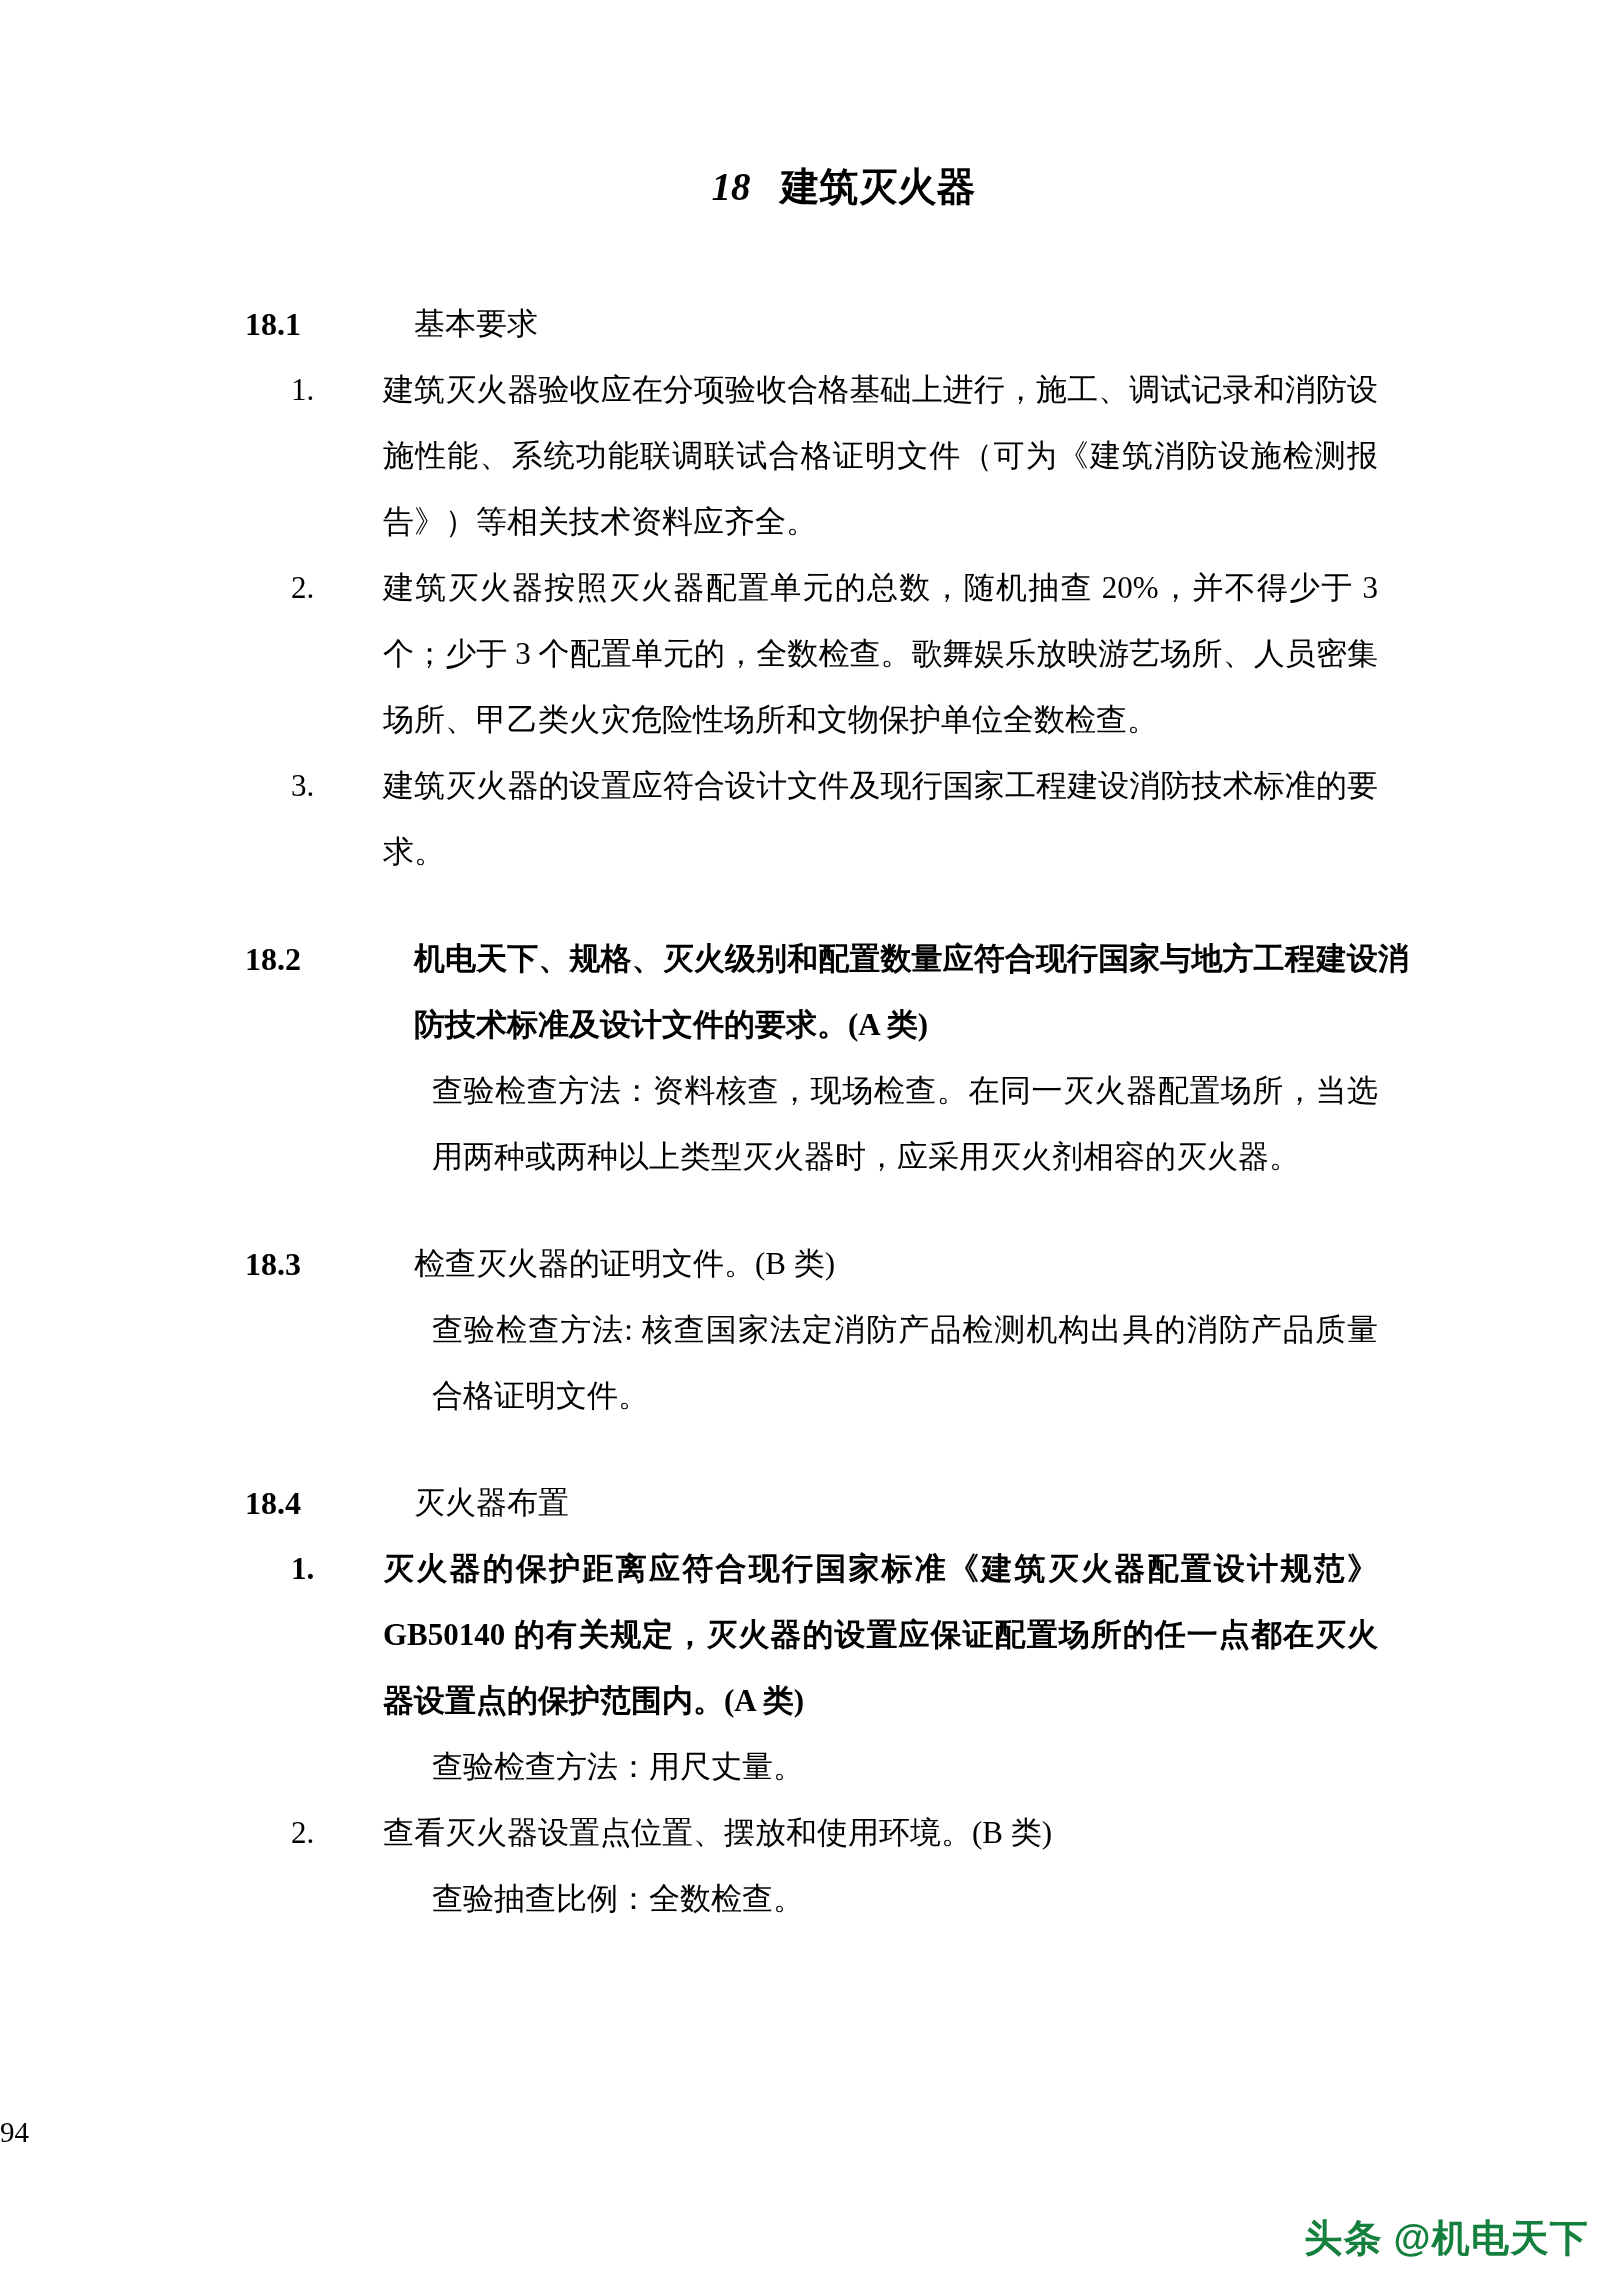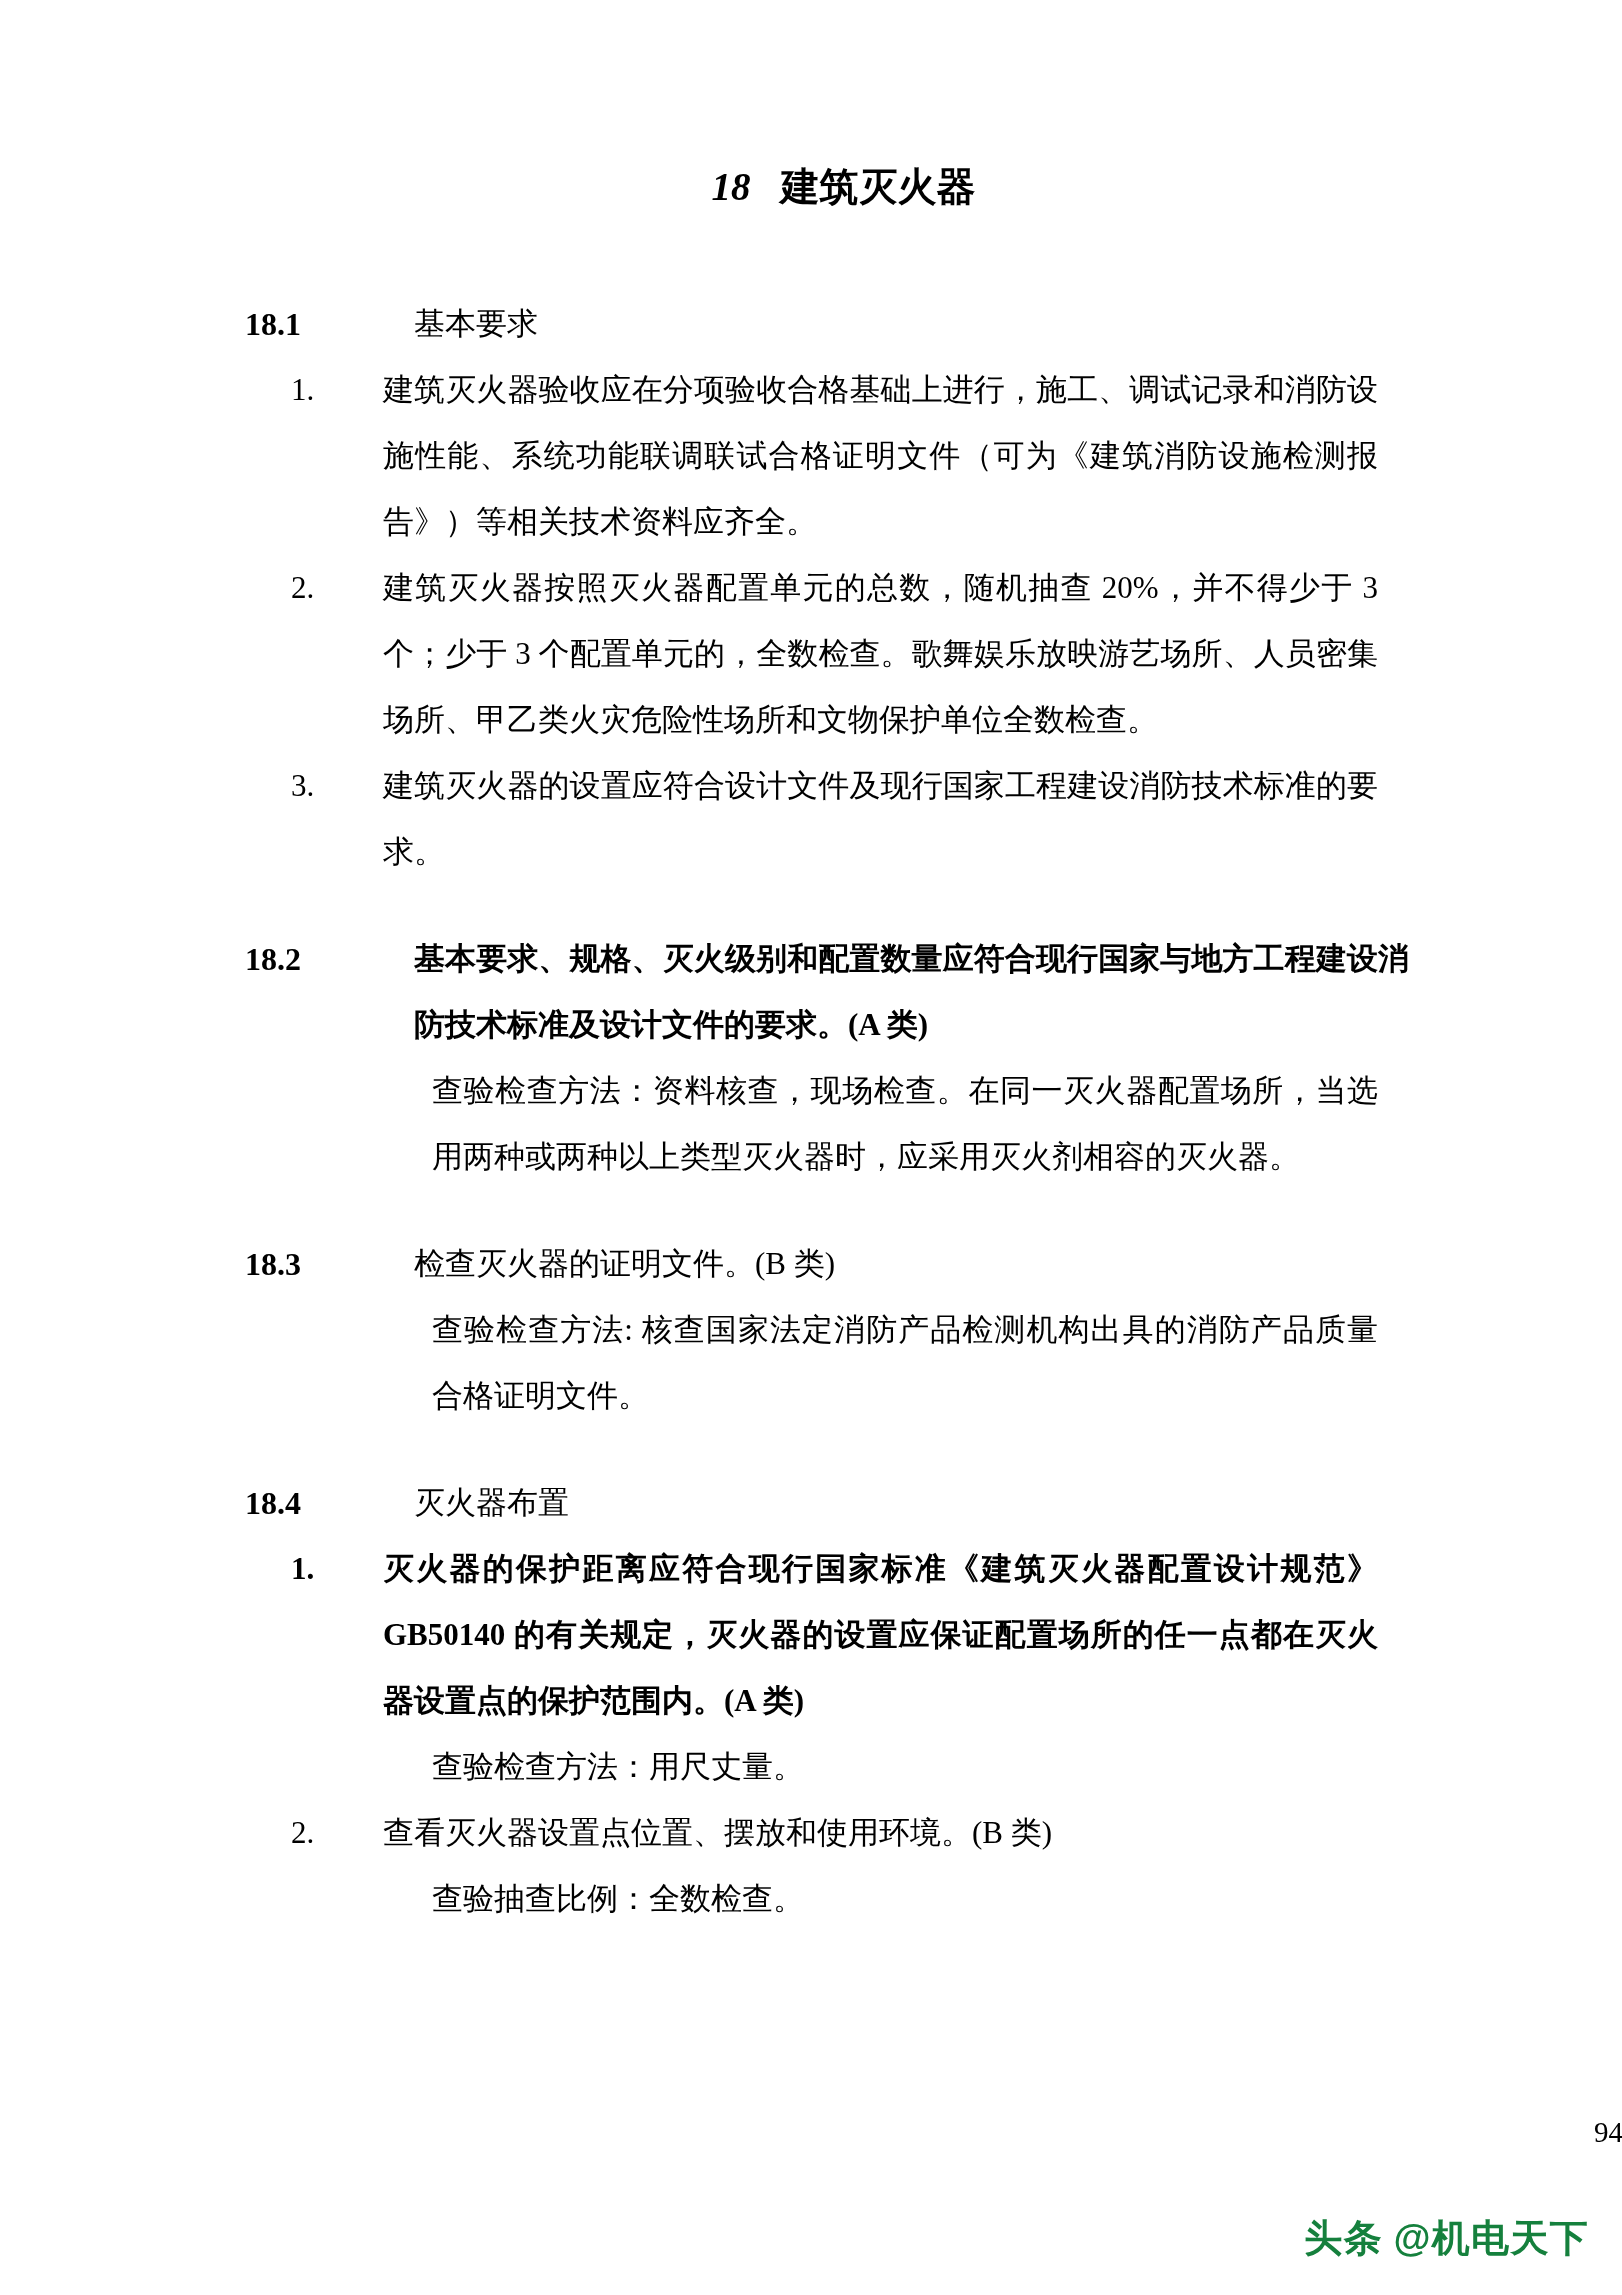--- a/index.html
+++ b/index.html
@@ -84,21 +84,21 @@
     text-align: justify;
   }
   .bold {
     font-weight: 700;
   }
   .page-number {
     position: absolute;
     top: 2115px;
     left: 0;
     width: 100%;
-    text-align: right;
+    text-align: left;
     font-size: 29px;
     line-height: 1.2;
   }
   .watermark {
     position: absolute;
     top: 2213px;
     right: 34px;
     font-family: "Liberation Sans", "DejaVu Sans", sans-serif;
     font-weight: 700;
     font-size: 38px;
@@ -133,21 +133,21 @@
       <div class="item-num">2.</div>
       <div class="item-text">建筑灭火器按照灭火器配置单元的总数，随机抽查 20%，并不得少于 3 个；少于 3 个配置单元的，全数检查。歌舞娱乐放映游艺场所、人员密集场所、甲乙类火灾危险性场所和文物保护单位全数检查。</div>
     </div>
     <div class="item">
       <div class="item-num">3.</div>
       <div class="item-text">建筑灭火器的设置应符合设计文件及现行国家工程建设消防技术标准的要求。</div>
     </div>
 
     <div class="sec sec-gap">
       <div class="sec-num">18.2</div>
-      <div class="sec-body bold">基本要求、规格、灭火级别和配置数量应符合现行国家与地方工程建设消防技术标准及设计文件的要求。(A 类)</div>
+      <div class="sec-body bold">机电天下、规格、灭火级别和配置数量应符合现行国家与地方工程建设消防技术标准及设计文件的要求。(A 类)</div>
     </div>
     <div class="method">查验检查方法：资料核查，现场检查。在同一灭火器配置场所，当选用两种或两种以上类型灭火器时，应采用灭火剂相容的灭火器。</div>
 
     <div class="sec sec-gap">
       <div class="sec-num">18.3</div>
       <div class="sec-body">检查灭火器的证明文件。(B 类)</div>
     </div>
     <div class="method">查验检查方法: 核查国家法定消防产品检测机构出具的消防产品质量合格证明文件。</div>
 
     <div class="sec sec-gap">

